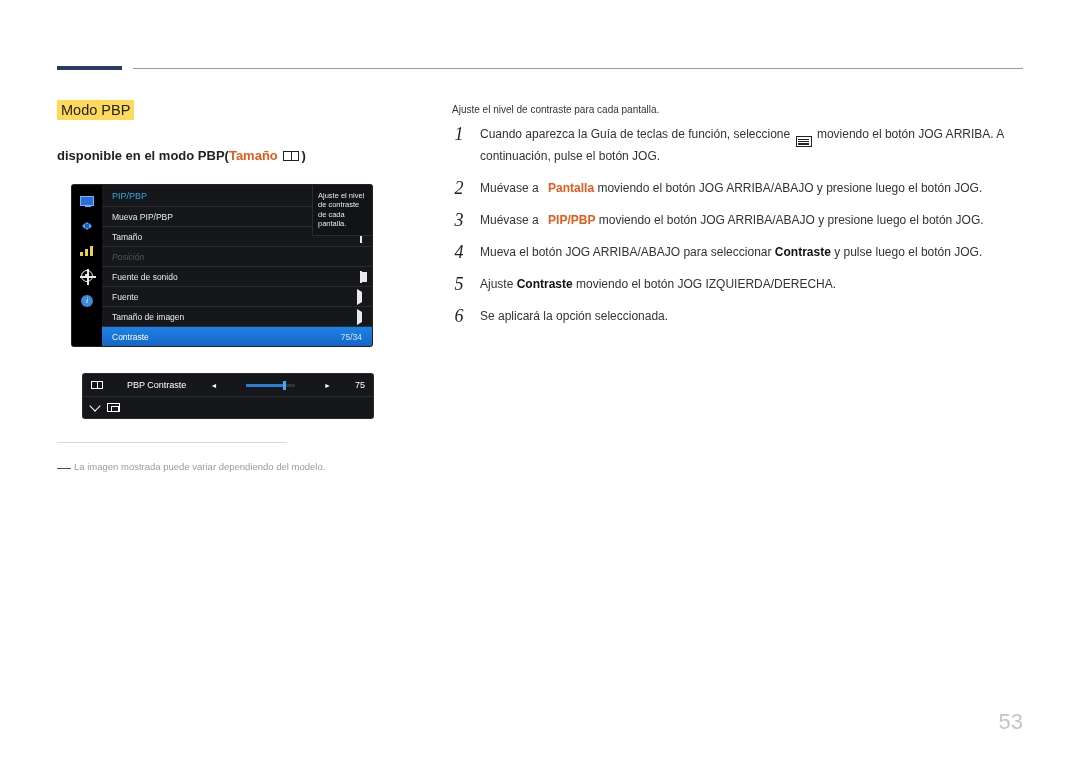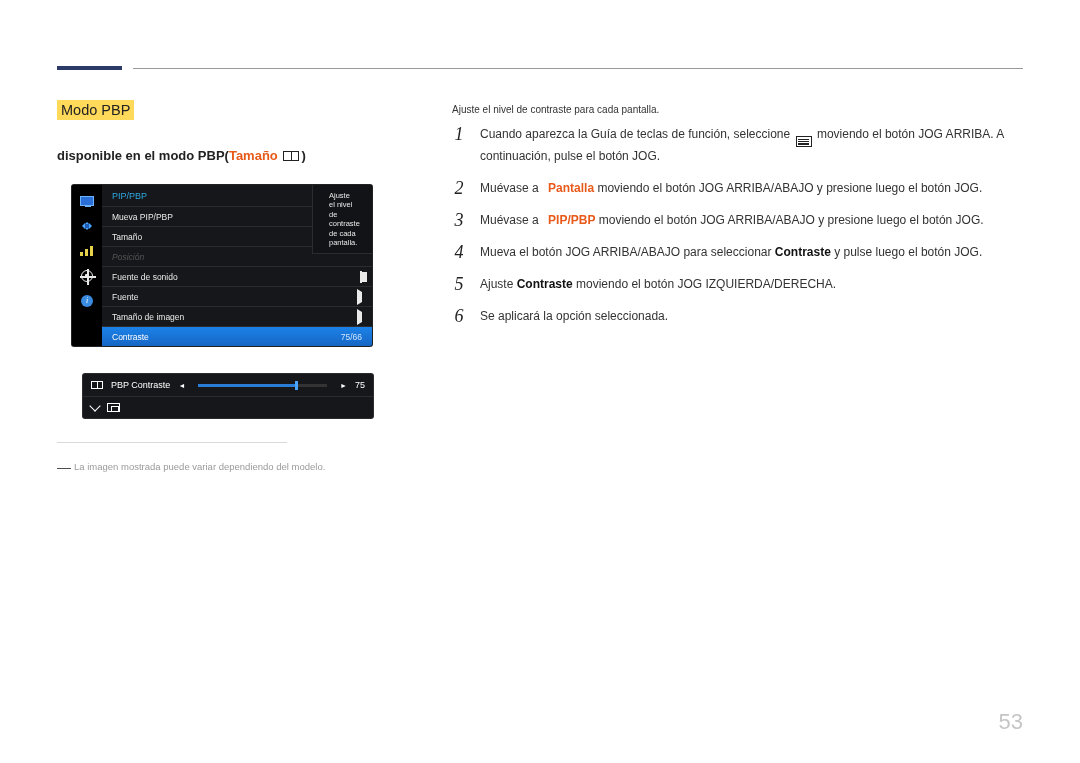--- a/index.html
+++ b/index.html
@@ -162,35 +162,35 @@
   .mini-pip-filled{
     width:12px;height:8px;border:1px solid #eaeaea;position:relative;
   }
   .mini-pip-filled::after{content:"";position:absolute;left:0;top:0;width:6px;height:100%;background:#eaeaea;}
   .mini-play{
     width:0;height:0;border-top:3px solid transparent;border-bottom:3px solid transparent;border-left:5px solid #eaeaea;
   }
   .osd-desc {
     position:absolute; right:0; top:0; width:60px;
     background:#111316; color:#e8e8e8; font-size:7.5px;
-    padding:6px 16px; line-height:1.25; border-left:1px solid #2a2c30;
+    padding:6px 5px; line-height:1.25; border-left:1px solid #2a2c30;
     border-bottom:1px solid #2a2c30;
   }
   .slider-box {
     margin-top: 28px;
     margin-left: 26px;
     width: 290px;
     background: #15171a;
     color:#fff;
     font-size: 9px;
     border-radius:2px;
     box-shadow: 0 0 0 1px #2a2c30;
   }
   .slider-row{
-    display:flex; align-items:center; padding:6px 8px; gap:8px;
+    display:flex; align-items:center; padding:6px 8px; gap:24px;
   }
   .slider-row .mini-pbp{border-color:#fff;}
   .slider-row .mini-pbp::after{background:#fff;}
   .slider-track{
     flex:1; height:3px; background:#333; position:relative; margin:0 5px;
   }
   .slider-fill{position:absolute;left:0;top:0;height:100%;width:75%;background:#2a7dd6;}
   .slider-thumb{position:absolute;left:75%;top:-3px;width:3px;height:9px;background:#4aa3ff;}
   .slider-arrow{font-size:7px;color:#fff;}
   .slider-box-row2{
@@ -304,21 +304,21 @@
         <div class="osd-row">
           <span>Fuente</span>
           <span class="osd-val"><span class="mini-play"></span></span>
         </div>
         <div class="osd-row">
           <span>Tamaño de imagen</span>
           <span class="osd-val"><span class="mini-play"></span></span>
         </div>
         <div class="osd-row selected">
           <span>Contraste</span>
-          <span class="osd-val">75/66</span>
+          <span class="osd-val">75/34</span>
         </div>
         <div class="osd-desc">Ajuste el nivel de contraste de cada pantalla.</div>
       </div>
     </div>
 
     
     <div class="slider-box">
       <div class="slider-row">
         <span class="mini-pbp"></span>
         <span>PBP Contraste</span>

